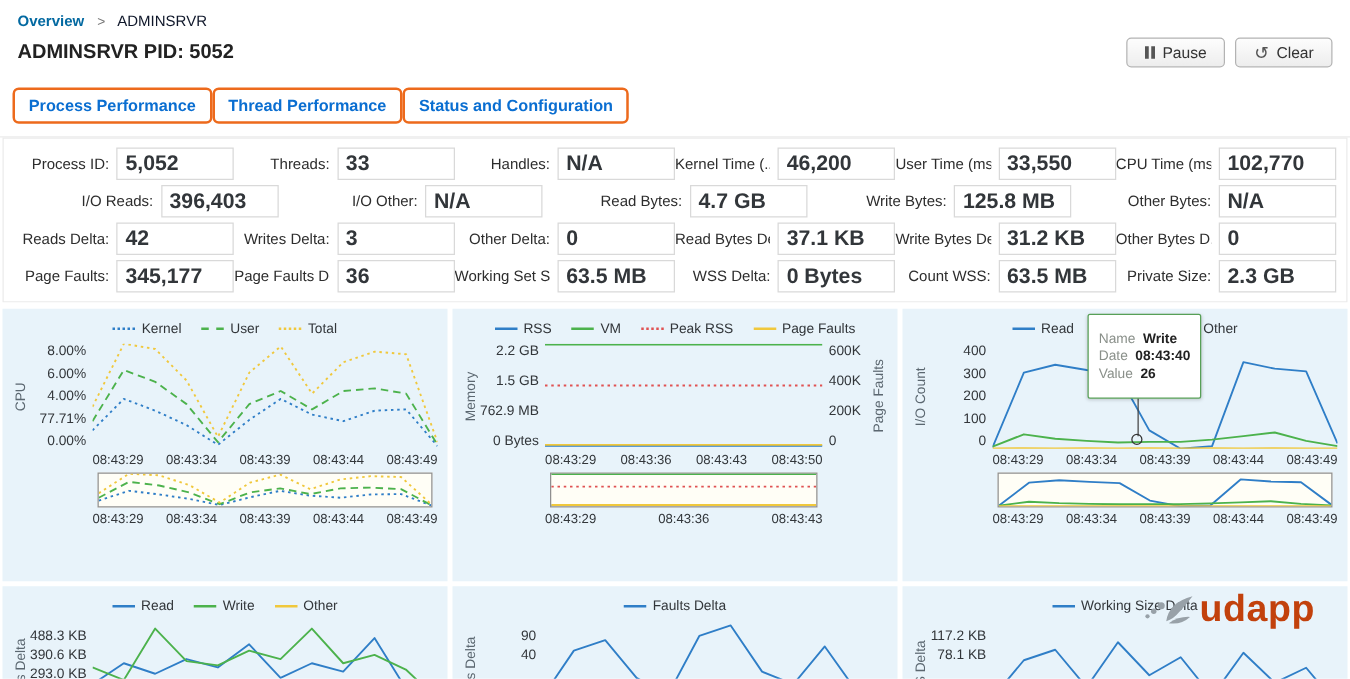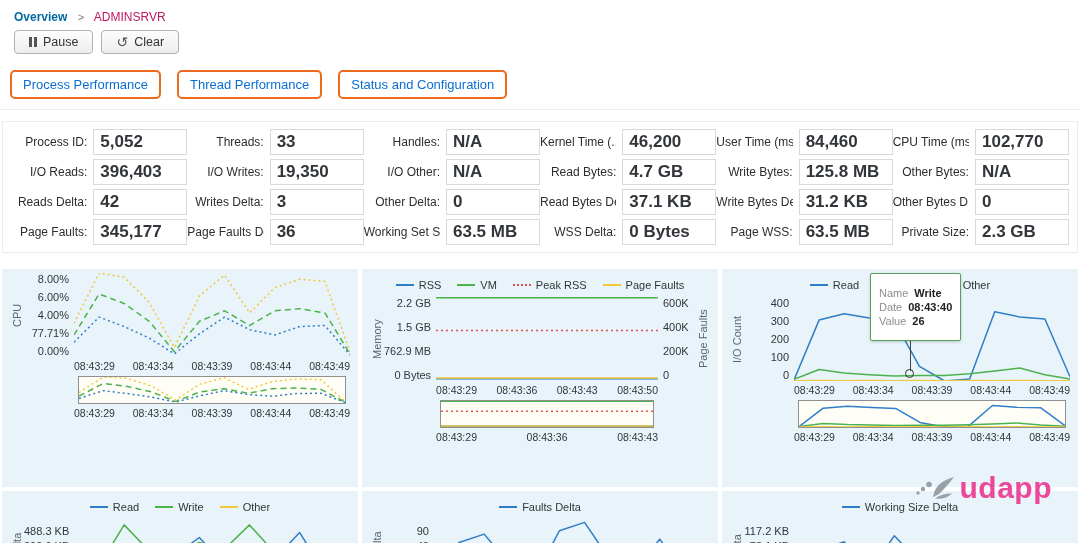--- a/index.html
+++ b/index.html
@@ -3,37 +3,37 @@
 <meta charset="utf-8">
 <style>
   * { margin:0; padding:0; box-sizing:border-box; }
   html,body { width:1080px; height:543px; overflow:hidden; background:#fff;
               font-family:"Liberation Sans", sans-serif; color:#32363a; }
   .page { width:1080px; height:543px; position:relative; overflow:hidden; }
 
   .breadcrumb { padding:10px 14px 2px; font-size:12px; }
   .breadcrumb a { color:#0369a1; text-decoration:none; cursor:pointer;font-weight:bold; }
   .breadcrumb .sep { color:#777; margin:0 7px; font-size:11px; }
-  .breadcrumb .current { color:#be185d; }
+  .breadcrumb .current { color:#0f172a; }
 
   .header-row { display:flex; align-items:center; justify-content:space-between; padding:4px 14px 8px; }
   .page-title { font-size:16px; font-weight:600; color:#222; }
   .btns { display:flex; gap:8px; }
   .btn { display:flex; align-items:center; gap:6px; padding:4px 14px; border:1px solid #b3b3b3;
          border-radius:4px; background:linear-gradient(#fdfdfd,#ededed); font-size:12.5px; color:#333;
          cursor:pointer; font-family:"Liberation Sans", sans-serif;text-align:center; }
   .pause-icon { display:inline-flex; gap:2px; }
   .pause-icon i { display:block; width:3px; height:10px; background:#555; }
   .clear-icon { font-size:14px; color:#555; line-height:10px; }
 
-  .tabs { display:flex; gap:16px; padding:8px 10px 10px; border-bottom:1px solid #ececec; }
+  .tabs { display:flex; padding:8px 10px 10px; border-bottom:1px solid #ececec;font-weight:bold; }
   .tab { border:2px solid #ed6a1c; border-radius:5px; padding:5px 11px; font-size:13px;
          color:#0a6ed1; background:#fff; cursor:pointer; }
 
-  .stats-panel { margin:11px 2px; border:1px solid #ebebeb; padding:7px 8px; display:flex; flex-direction:column; gap:4px; }
+  .stats-panel { margin:0 2px; border:1px solid #ebebeb; padding:7px 8px; display:flex; flex-direction:column; gap:4px; }
   .stats-row { display:flex; }
   .stat { flex:1; display:flex; align-items:center; gap:6px; min-width:0; }
   .stat-label { flex:1; text-align:right; font-size:12px; color:#2d2d2d; white-space:nowrap; overflow:hidden; }
   .stat-value { width:94px; border:1px solid #d9d9d9; background:#fff; font-size:17px; font-weight:bold;
                 padding:2px 6px; white-space:nowrap; overflow:hidden; }
 
   .charts-grid { display:grid; grid-template-columns:repeat(3,1fr); gap:4px; padding:5px 2px 2px; background:#fff; }
   .chart-cell { background:#e8f3fa; height:218px; padding:4px 8px 6px; position:relative; overflow:hidden; }
   .legend { display:flex; justify-content:center; align-items:center; gap:16px; height:24px; }
   .legend-item { display:flex; align-items:center; gap:5px; font-size:11px; color:#32363a; cursor:pointer; }
@@ -55,34 +55,35 @@
              border-radius:2px; padding:12px 8px; font-size:11px; z-index:5; box-shadow:0 1px 3px rgba(0,0,0,.18); }
   .tooltip .trow { display:flex; gap:6px; line-height:14px; white-space:nowrap; }
   .tooltip .k { color:#8a908a; }
   .tooltip .v { color:#222; font-weight:bold; }
   .tooltip-line { position:absolute; width:1px; background:#444; left:188px; top:52px; height:50px; z-index:4; }
   .tooltip-dot { position:absolute; width:9px; height:9px; border:1.5px solid #333; border-radius:50%;
                  left:183px; top:100px; background:transparent; z-index:4; }
 
   .watermark { position:absolute; right:28px; top:470px; display:flex; align-items:center; gap:2px;
                color:#98a1a8; z-index:10; }
-  .wm-text { font-size:30px; font-weight:bold; letter-spacing:0.5px; color:#ec4899; }
+  .wm-text { font-size:30px; font-weight:bold; letter-spacing:0.5px; color:#c2410c; }
 </style>
 </head>
 <body>
 
 <div class="page">
 
   <div class="breadcrumb">
     <a>Overview</a>
     <span class="sep">&gt;</span>
     <span class="current">ADMINSRVR</span>
   </div>
 
   <div class="header-row">
+    <div class="page-title">ADMINSRVR PID: 5052</div>
     <div class="btns">
       <button class="btn">
         <span class="pause-icon">
             <i></i>
             <i></i>
           </span>
         <span>Pause</span>
       </button>
       <button class="btn">
         <span class="clear-icon">↺</span>
@@ -110,37 +111,33 @@
         <div class="stat">
           <span class="stat-label">Handles:</span>
           <span class="stat-value">N/A</span>
         </div>
         <div class="stat">
           <span class="stat-label">Kernel Time (...:</span>
           <span class="stat-value">46,200</span>
         </div>
         <div class="stat">
           <span class="stat-label">User Time (ms):</span>
-          <span class="stat-value">84,460</span>
+          <span class="stat-value">33,550</span>
         </div>
         <div class="stat">
           <span class="stat-label">CPU Time (ms):</span>
           <span class="stat-value">102,770</span>
         </div>
       </div>
       <div class="stats-row">
         <div class="stat">
           <span class="stat-label">I/O Reads:</span>
           <span class="stat-value">396,403</span>
         </div>
         <div class="stat">
-          <span class="stat-label">I/O Writes:</span>
-          <span class="stat-value">19,350</span>
-        </div>
-        <div class="stat">
           <span class="stat-label">I/O Other:</span>
           <span class="stat-value">N/A</span>
         </div>
         <div class="stat">
           <span class="stat-label">Read Bytes:</span>
           <span class="stat-value">4.7 GB</span>
         </div>
         <div class="stat">
           <span class="stat-label">Write Bytes:</span>
           <span class="stat-value">125.8 MB</span>
@@ -187,32 +184,46 @@
         </div>
         <div class="stat">
           <span class="stat-label">Working Set Si...:</span>
           <span class="stat-value">63.5 MB</span>
         </div>
         <div class="stat">
           <span class="stat-label">WSS Delta:</span>
           <span class="stat-value">0 Bytes</span>
         </div>
         <div class="stat">
-          <span class="stat-label">Page WSS:</span>
+          <span class="stat-label">Count WSS:</span>
           <span class="stat-value">63.5 MB</span>
         </div>
         <div class="stat">
           <span class="stat-label">Private Size:</span>
           <span class="stat-value">2.3 GB</span>
         </div>
       </div>
     </div>
 
   <div class="charts-grid">
       <div class="chart-cell">
+        <div class="legend">
+          <div class="legend-item">
+            <span class="legend-marker" style="border-top-style: dotted; border-top-color: rgb(47, 126, 199);"></span>
+            <span>Kernel</span>
+          </div>
+          <div class="legend-item">
+            <span class="legend-marker" style="border-top-style: dashed; border-top-color: rgb(76, 178, 76);"></span>
+            <span>User</span>
+          </div>
+          <div class="legend-item">
+            <span class="legend-marker" style="border-top-style: dotted; border-top-color: rgb(240, 200, 60);"></span>
+            <span>Total</span>
+          </div>
+        </div>
         <div class="chart-body">
           <div class="axis-title">CPU</div>
           <div class="yticks">
             <span>8.00%</span>
             <span>6.00%</span>
             <span>4.00%</span>
             <span>77.71%</span>
             <span>0.00%</span>
           </div>
           <div class="plotcol">

